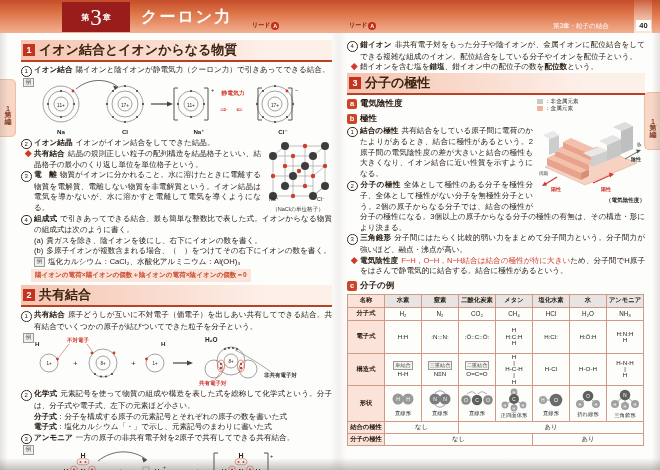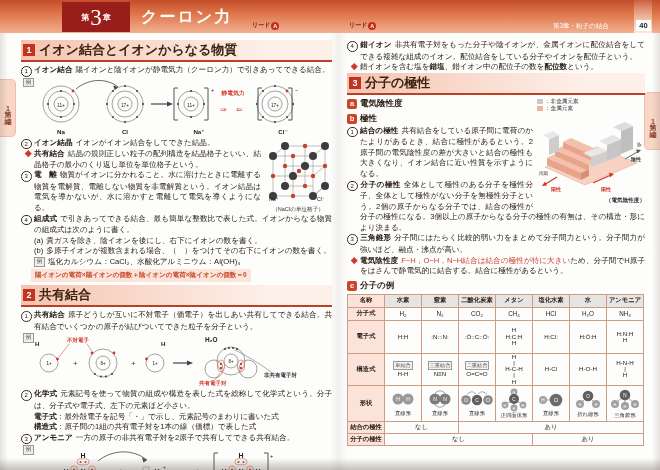--- a/index.html
+++ b/index.html
@@ -325,22 +325,22 @@
         <text x="178" y="52" font-size="5.5" font-weight="bold" fill="#d0392b">共有電子対</text>
         <path d="M194,47 L199,40" stroke="#d0392b" stroke-width="0.5"></path>
         <text x="243" y="44" font-size="5.5" font-weight="bold" fill="#333">非共有電子対</text>
         <path d="M250,39 C238,30 224,22 214,17" stroke="#555" stroke-width="0.5" fill="none"></path>
       </svg>
     </div>
 
     <p class="t it">
       <span class="cnum">2</span><b>化学式</b><span>元素記号を使って物質の組成や構造を表した式を総称して化学式という。分子は、分子式や電子式、左下の元素ほど小さい。</span>
     </p>
-    <p class="t ind"><b class="nog">電子式</b><span>：最外殻電子を記号「・」で示し、元素記号のまわりに書いた式</span></p>
-    <p class="t ind"><b class="nog">構造式</b><span>：原子間の1組の共有電子対を1本の線（価標）で表した式</span></p>
+    <p class="t ind"><b class="nog">分子式</b><span>：分子を構成する原子の元素記号とそれぞれの原子の数を書いた式</span></p>
+    <p class="t ind"><b class="nog">電子式</b><span>：塩化カルシウム「・」で示し、元素記号のまわりに書いた式</span></p>
     <p class="t it">
       <span class="cnum">3</span><b>アンモニア</b><span>一方の原子の非共有電子対を2原子で共有してできる共有結合。</span>
     </p>
 
     <div class="fig">
       <span class="ex-tag" style="position:absolute;left:2px;top:0;">例</span>
       <svg width="280" height="46" viewBox="0 0 280 46">
         <g font-size="7" font-weight="bold" fill="#222" text-anchor="middle">
           <text x="62" y="29">N</text>
           <text x="62" y="13">H</text>

